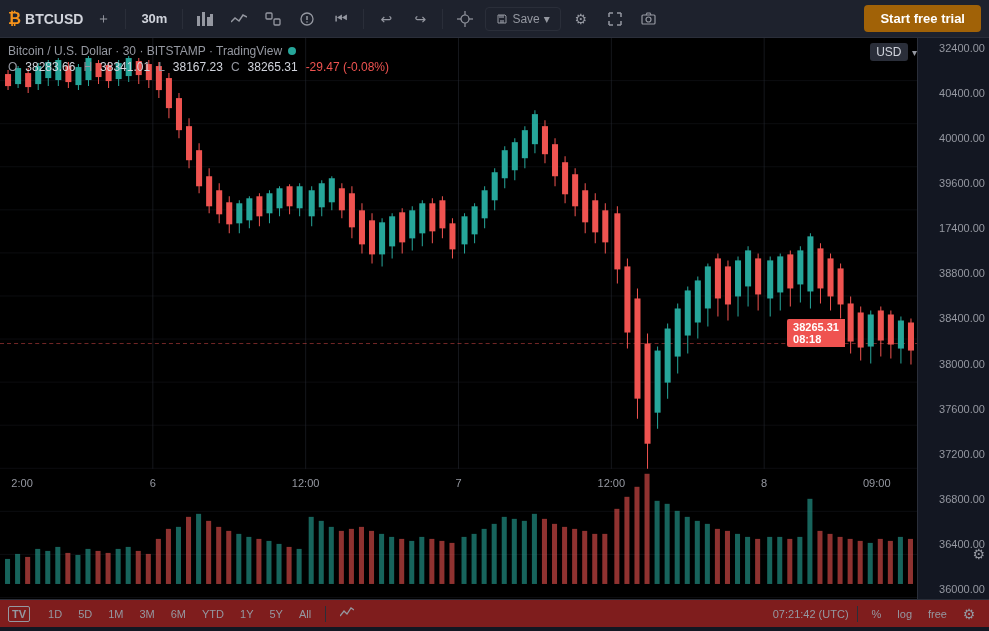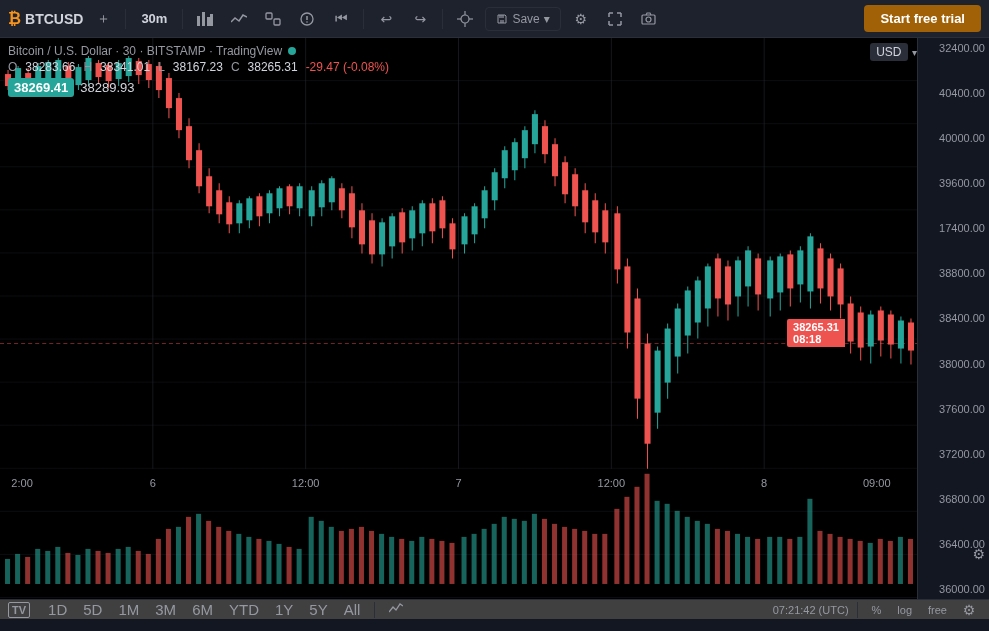--- a/index.html
+++ b/index.html
@@ -180,41 +180,41 @@
     .price-tick {
       font-size: 11px;
       color: #9598a1;
       text-align: right;
     }
 
     
     .bottom-bar {
       display: flex;
       align-items: center;
-      height: 20px;
-      background: #404040;
+      height: 28px;
+      background: #7f1d1d;
       border-top: 1px solid #2a2e39;
       padding: 0 8px;
       gap: 4px;
     }
     .tv-logo {
       font-size: 11px;
       font-weight: 900;
       color: #9598a1;
       border: 1px solid #9598a1;
       padding: 1px 3px;
       border-radius: 2px;
       margin-right: 8px;
     }
     .period-btn {
       padding: 2px 6px;
       background: transparent;
       border: none;
       color: #9598a1;
-      font-size: 15px;
+      font-size: 11px;
       cursor: pointer;
       border-radius: 3px;
     }
     .bottom-sep { width: 1px; height: 16px; background: #2a2e39; margin: 0 4px; }
     .bottom-spacer { flex: 1; }
     .time-display {
       font-size: 11px;
       color: #9598a1;
     }
     .bottom-right-controls {
@@ -340,24 +340,20 @@
       <div class="ohlc-row">
         <span class="ohlc-label">O</span>
         <span class="ohlc-val">38283.66</span>
         <span class="ohlc-label">H</span>
         <span class="ohlc-val">38341.01</span>
         <span class="ohlc-label">L</span>
         <span class="ohlc-val">38167.23</span>
         <span class="ohlc-label">C</span>
         <span class="ohlc-val">38265.31</span>
         <span class="ohlc-change-neg">-29.47 (-0.08%)</span>
-      </div>
-      <div class="price-badges">
-        <span class="price-badge price-badge-green">38269.41</span>
-        <span class="price-badge-plain">38289.93</span>
       </div>
     </div>
 
     <div style="position:absolute;top:4px;right:0;z-index:10;">
       <span style="background:#2a2e39;color:#d1d4dc;font-size:12px;padding:2px 6px;border-radius:3px;cursor:pointer;">USD</span>
       <span style="color:#9598a1;font-size:10px;">▾</span>
     </div>
 
     <div class="chart-svg-container">
       <svg width="100%" height="100%" viewBox="0 0 912 560" preserveAspectRatio="none">

